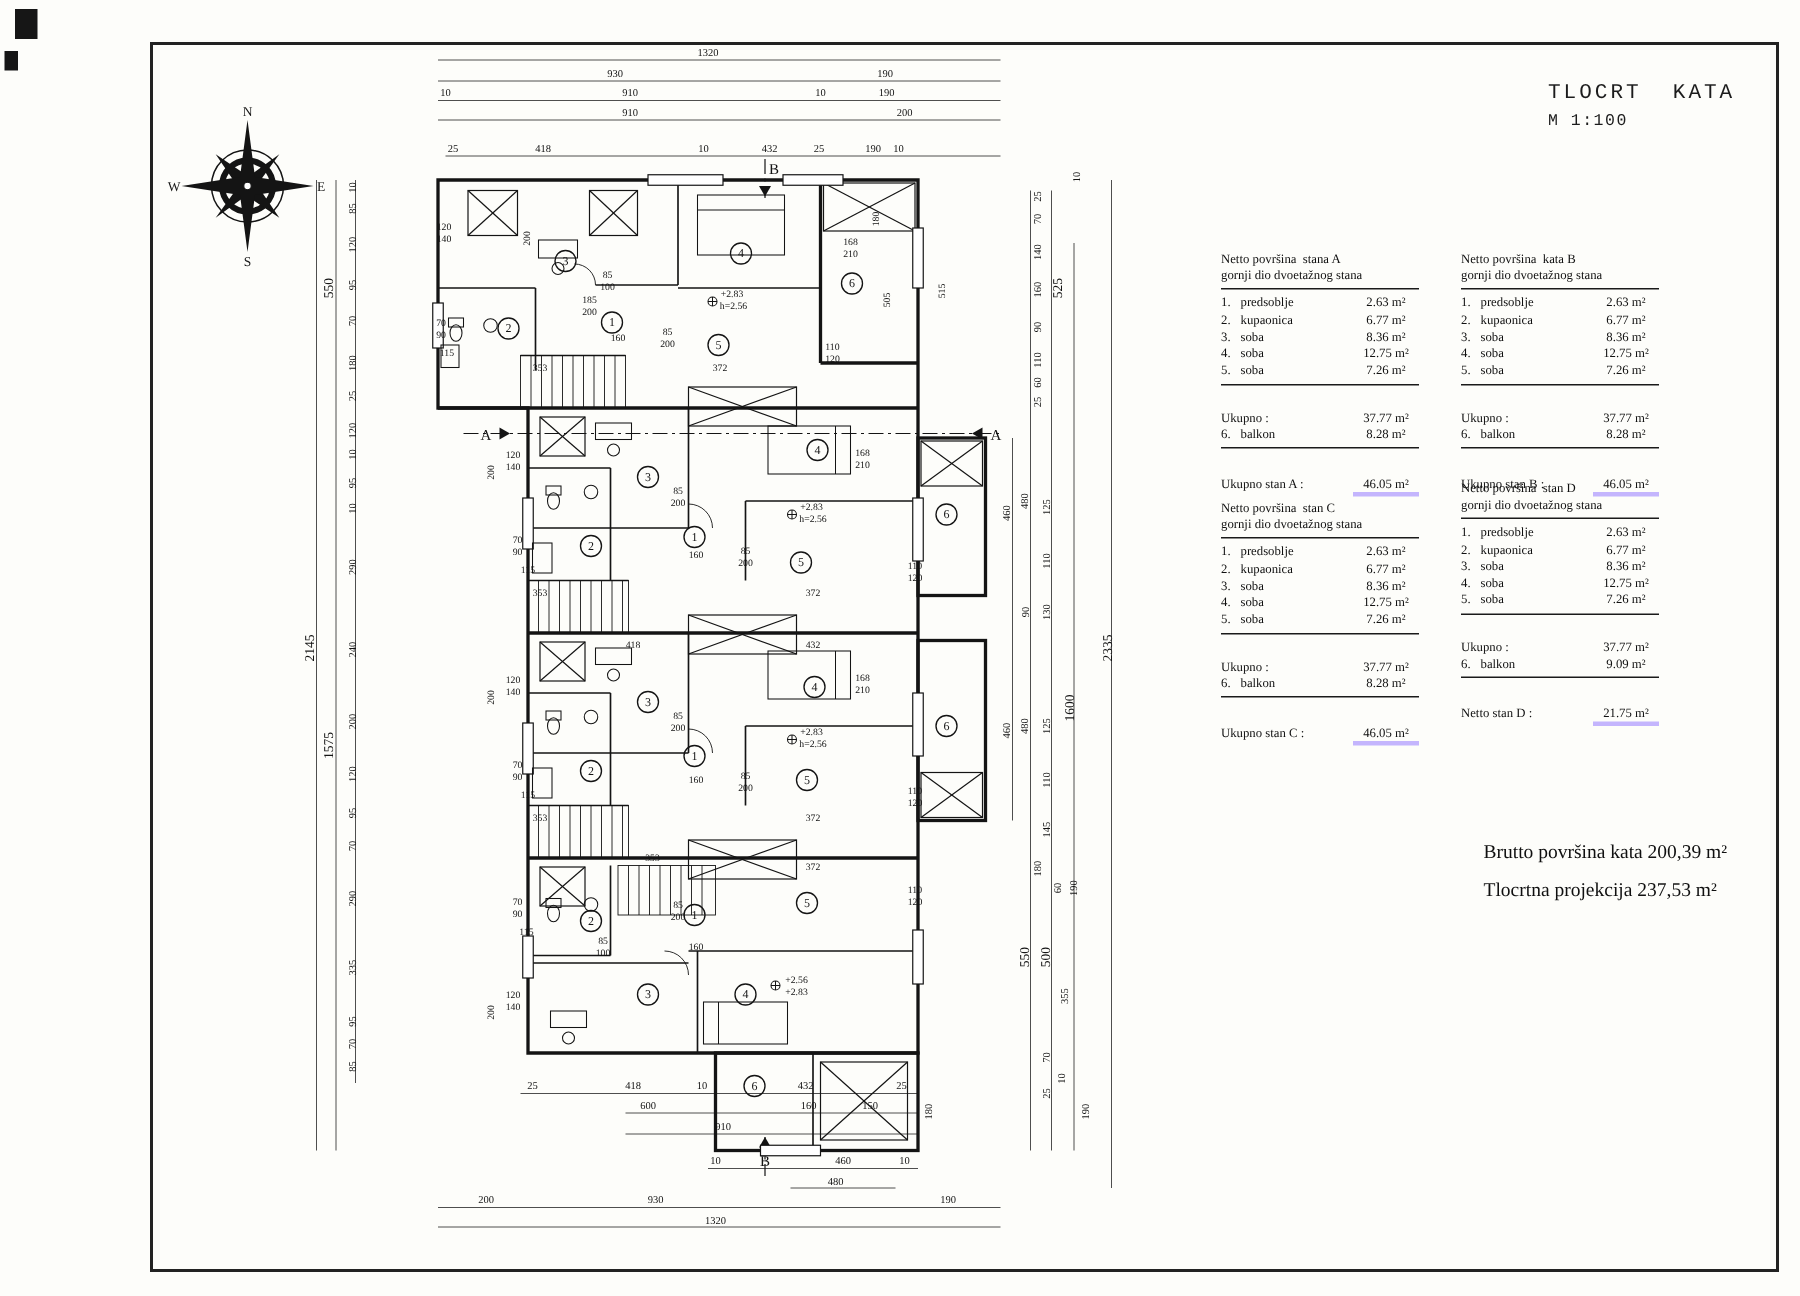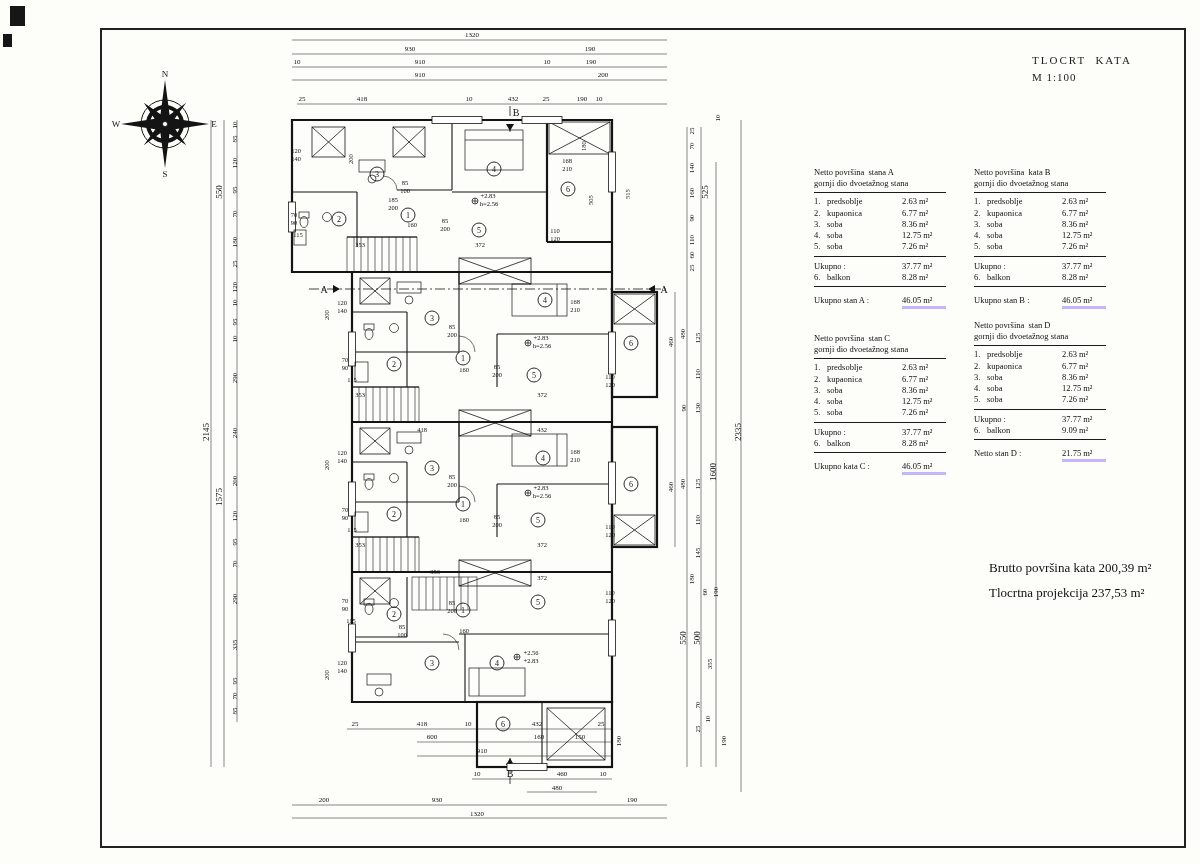--- a/index.html
+++ b/index.html
@@ -2,31 +2,31 @@
 <html><head>
 <meta charset="utf-8">
 <style>
   *{box-sizing:border-box;margin:0;padding:0}
   html,body{width:1200px;height:864px}
   body{background:#ffffff;font-family:"Liberation Serif",serif;color:#111}
   .page{position:relative;width:1200px;height:864px;background:#fdfdfa;overflow:hidden}
   .scan-mark{position:absolute;background:#161616}
   .sheet{position:absolute;left:100px;top:28px;width:1086px;height:820px;border:2px solid #222;background:#fdfdfa}
   .title-block{position:absolute;left:930px;top:24px}
-  .title{font-family:Liberation Serif, serif;font-size:11px;letter-spacing:2px;color:#1c1c1c;white-space:pre}
-  .scale{font-family:Liberation Serif, serif;font-size:11px;letter-spacing:1px;margin-top:5px;color:#1c1c1c}
+  .title{font-family:Liberation Mono, monospace;font-size:14px;letter-spacing:2px;color:#1c1c1c;white-space:pre}
+  .scale{font-family:Liberation Mono, monospace;font-size:11px;letter-spacing:1px;margin-top:5px;color:#1c1c1c}
   .area-table{position:absolute;width:132px;font-size:8.5px;line-height:1.32;color:#101010}
   .th{white-space:pre}
   .rule{border-top:1px solid #1a1a1a;margin:3px 0}
   .trow{display:flex;align-items:baseline}
   .tn{width:13px;flex:none}
   .tl{flex:1;white-space:pre}
-  .tv{width:44px;flex:none;text-align:left;white-space:nowrap}
-  .subtotal{margin-top:4px}
-  .total{margin-top:8px}
+  .tv{width:44px;flex:none;text-align:center;white-space:nowrap}
+  .subtotal{margin-top:16px}
+  .total{margin-top:18px}
   .total .tv{border-bottom:3px solid #c4b5fd}
   .notes{position:absolute;left:887px;top:530px;font-size:13px;color:#101010}
   svg text{font-family:"Liberation Serif",serif;fill:#141414}
 </style>
 </head>
 <body>
 
 <div class="page">
   <div class="scan-mark" style="left:10px;top:6px;width:15px;height:20px"></div>
   <div class="scan-mark" style="left:3px;top:34px;width:9px;height:13px"></div>
@@ -635,21 +635,21 @@
           <span class="tl">Ukupno :</span>
           <span class="tv">37.77 m²</span>
         </div>
       <div class="trow">
           <span class="tn">6.</span>
           <span class="tl">balkon</span>
           <span class="tv">8.28 m²</span>
         </div>
       <div class="rule"></div>
       <div class="trow total">
-          <span class="tl">Ukupno kata C :</span>
+          <span class="tl">Ukupno stan C :</span>
           <span class="tv">46.05 m²</span>
         </div>
     </div>
 
     <div class="area-table" style="left:872px;top:290px">
       <div class="th">Netto površina  stan D</div>
       <div class="th">gornji dio dvoetažnog stana</div>
       <div class="rule"></div>
       <div class="trow">
           <span class="tn">1.</span>

